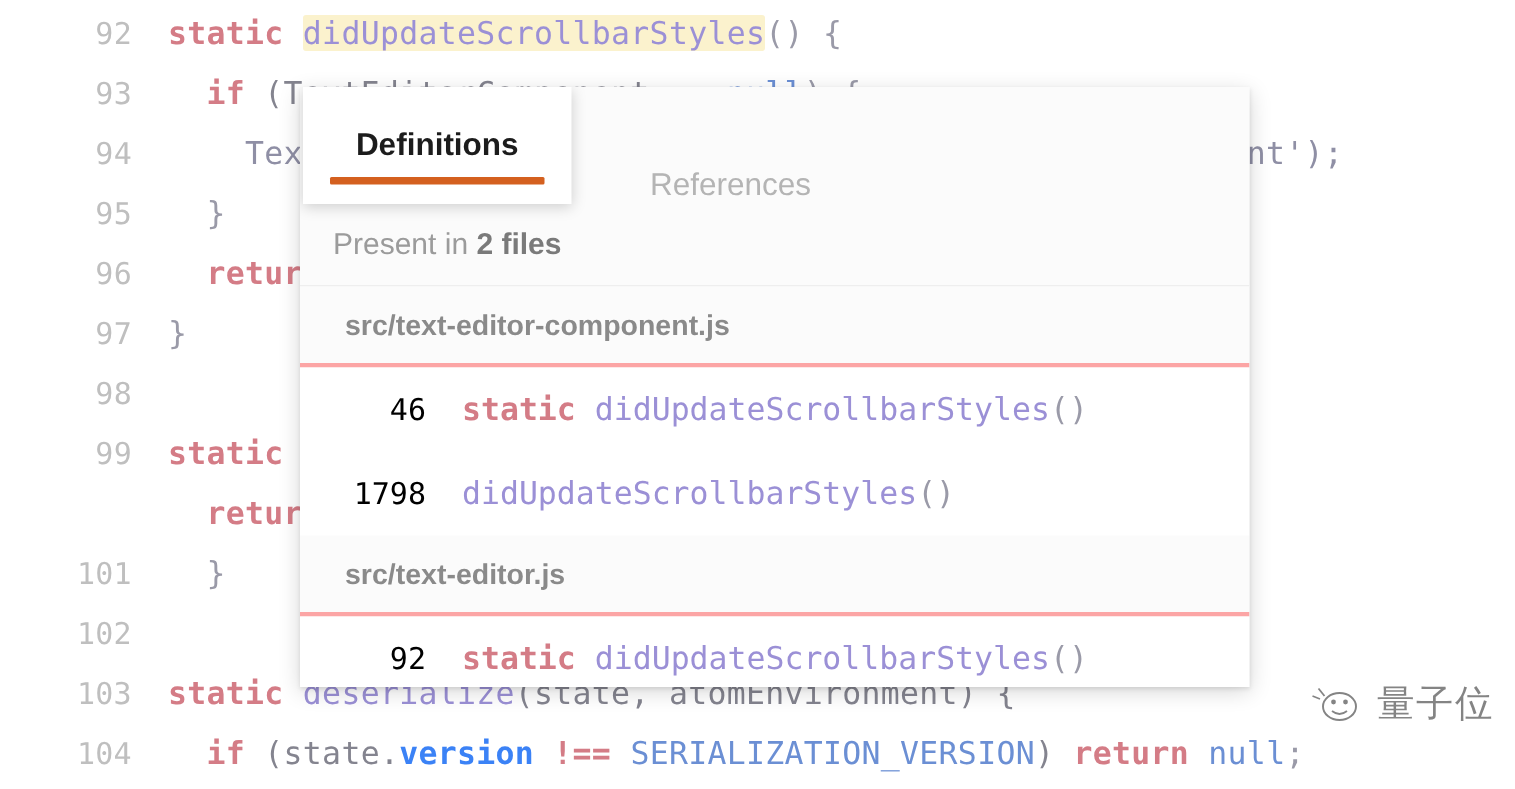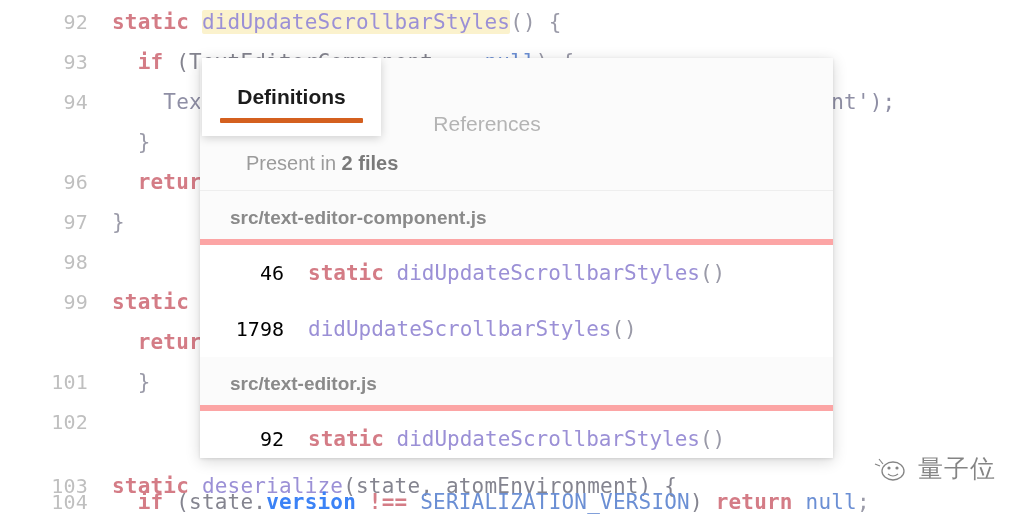--- a/index.html
+++ b/index.html
@@ -108,38 +108,38 @@
     width: 190px;
     color: #b4b4b4;
     font-weight: normal;
     z-index: 1;
     align-items: flex-end;
   }
 
   #summary {
     height: 55px;
     line-height: 55px;
-    padding-left: 46px;
+    padding-left: 22px;
     font-size: 20px;
     color: #9b9b9b;
     background: #fbfbfb;
     border-bottom: 1px solid #eeeeee;
     box-sizing: border-box;
   }
   #summary b { color: #7a7a7a; font-weight: bold; }
 
   .file-header {
     height: 54px;
     line-height: 54px;
     padding-left: 30px;
     font-size: 19px;
     font-weight: bold;
     color: #8a8a8a;
     background: #fbfbfb;
-    border-bottom: 6px solid #fca5a5;
+    border-bottom: 3px solid #fca5a5;
     box-sizing: border-box;
   }
 
   .result-row {
     height: 56px;
     line-height: 56px;
     background: #ffffff;
     white-space: pre;
     font-family: "DejaVu Sans Mono", monospace;
     font-size: 21px;
@@ -179,29 +179,29 @@
     letter-spacing: 1px;
   }
 </style>
 </head>
 <body>
 
 <div id="editor">
     <div class="code-line" style="top: 2px;"><span class="gutter">92</span><span class="code-text"><span class="tok-kw">static </span><span class="tok-hl">didUpdateScrollbarStyles</span><span class="tok-punc">() {</span></span></div>
     <div class="code-line" style="top: 42px;"><span class="gutter">93</span><span class="code-text"><span class="tok-kw">  if </span><span class="tok-plain">(TextEditorComponent == </span><span class="tok-const">null</span><span class="tok-punc">) {</span></span></div>
     <div class="code-line" style="top: 82px;"><span class="gutter">94</span><span class="code-text"><span class="tok-str">    TextEditorComponent = require('./text-editor-component');</span></span></div>
-    <div class="code-line" style="top: 122px;"><span class="code-text"><span class="tok-punc">  }</span></span></div>
+    <div class="code-line" style="top: 122px;"><span class="gutter">95</span><span class="code-text"><span class="tok-punc">  }</span></span></div>
     <div class="code-line" style="top: 162px;"><span class="gutter">96</span><span class="code-text"><span class="tok-kw">  return </span><span class="tok-fn">TextEditorComponent.didUpdateScrollbarStyles</span><span class="tok-punc">();</span></span></div>
     <div class="code-line" style="top: 202px;"><span class="gutter">97</span><span class="code-text"><span class="tok-punc">}</span></span></div>
     <div class="code-line" style="top: 242px;"><span class="gutter">98</span><span class="code-text"></span></div>
     <div class="code-line" style="top: 282px;"><span class="gutter">99</span><span class="code-text"><span class="tok-kw">static </span><span class="tok-fn">didUpdateStyles</span><span class="tok-punc">() {</span></span></div>
     <div class="code-line" style="top: 322px;"><span class="code-text"><span class="tok-kw">  return </span><span class="tok-fn">TextEditorComponent.didUpdateStyles</span><span class="tok-punc">();</span></span></div>
     <div class="code-line" style="top: 362px;"><span class="gutter">101</span><span class="code-text"><span class="tok-punc">  }</span></span></div>
     <div class="code-line" style="top: 402px;"><span class="gutter">102</span><span class="code-text"></span></div>
-    <div class="code-line" style="top: 466px; padding-left: 24px;"><span class="gutter">103</span><span class="code-text"><span class="tok-kw">static </span><span class="tok-fn">deserialize</span><span class="tok-plain">(state, atomEnvironment) {</span></span></div>
+    <div class="code-line" style="top: 442px; padding-left: 24px;"><span class="gutter">103</span><span class="code-text"><span class="tok-kw">static </span><span class="tok-fn">deserialize</span><span class="tok-plain">(state, atomEnvironment) {</span></span></div>
     <div class="code-line" style="top: 482px;"><span class="gutter">104</span><span class="code-text"><span class="tok-kw">  if </span><span class="tok-plain">(state.</span><span class="tok-prop">version</span><span class="tok-kw"> !== </span><span class="tok-const">SERIALIZATION_VERSION</span><span class="tok-plain">) </span><span class="tok-kw">return </span><span class="tok-const">null</span><span class="tok-punc">;</span></span></div>
   </div>
 
 <div id="popup">
   <div id="tabs">
       <div class="tab tab-active">
         <span>Definitions</span>
         <span class="tab-underline" style="background: rgb(212, 96, 31);"></span>
       </div>
       <div class="tab tab-inactive">

